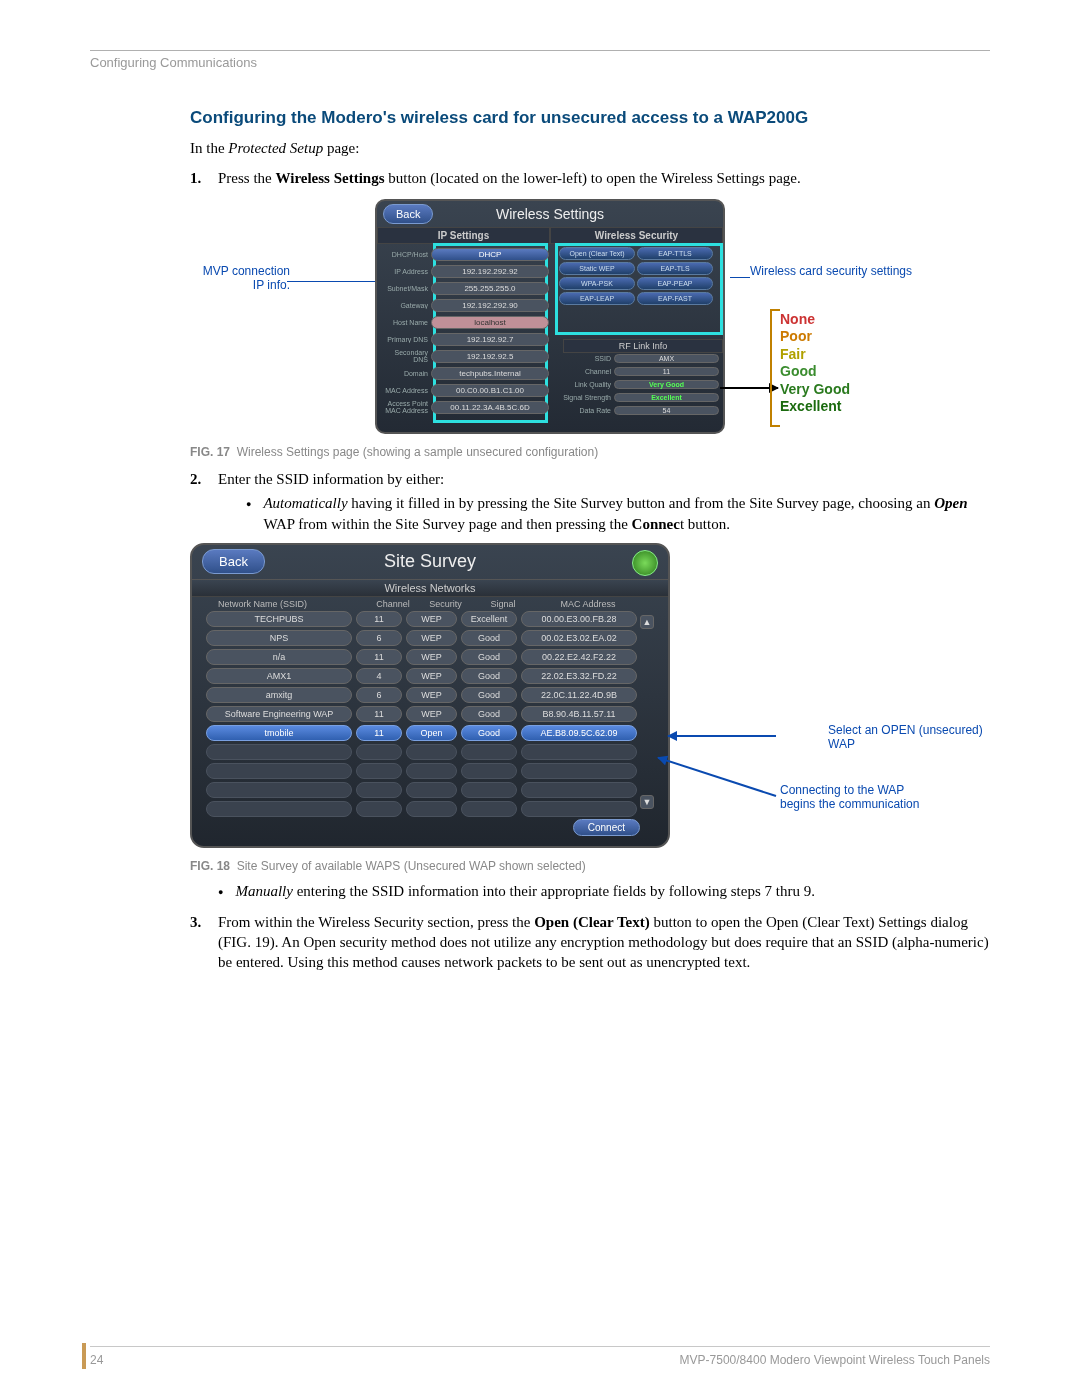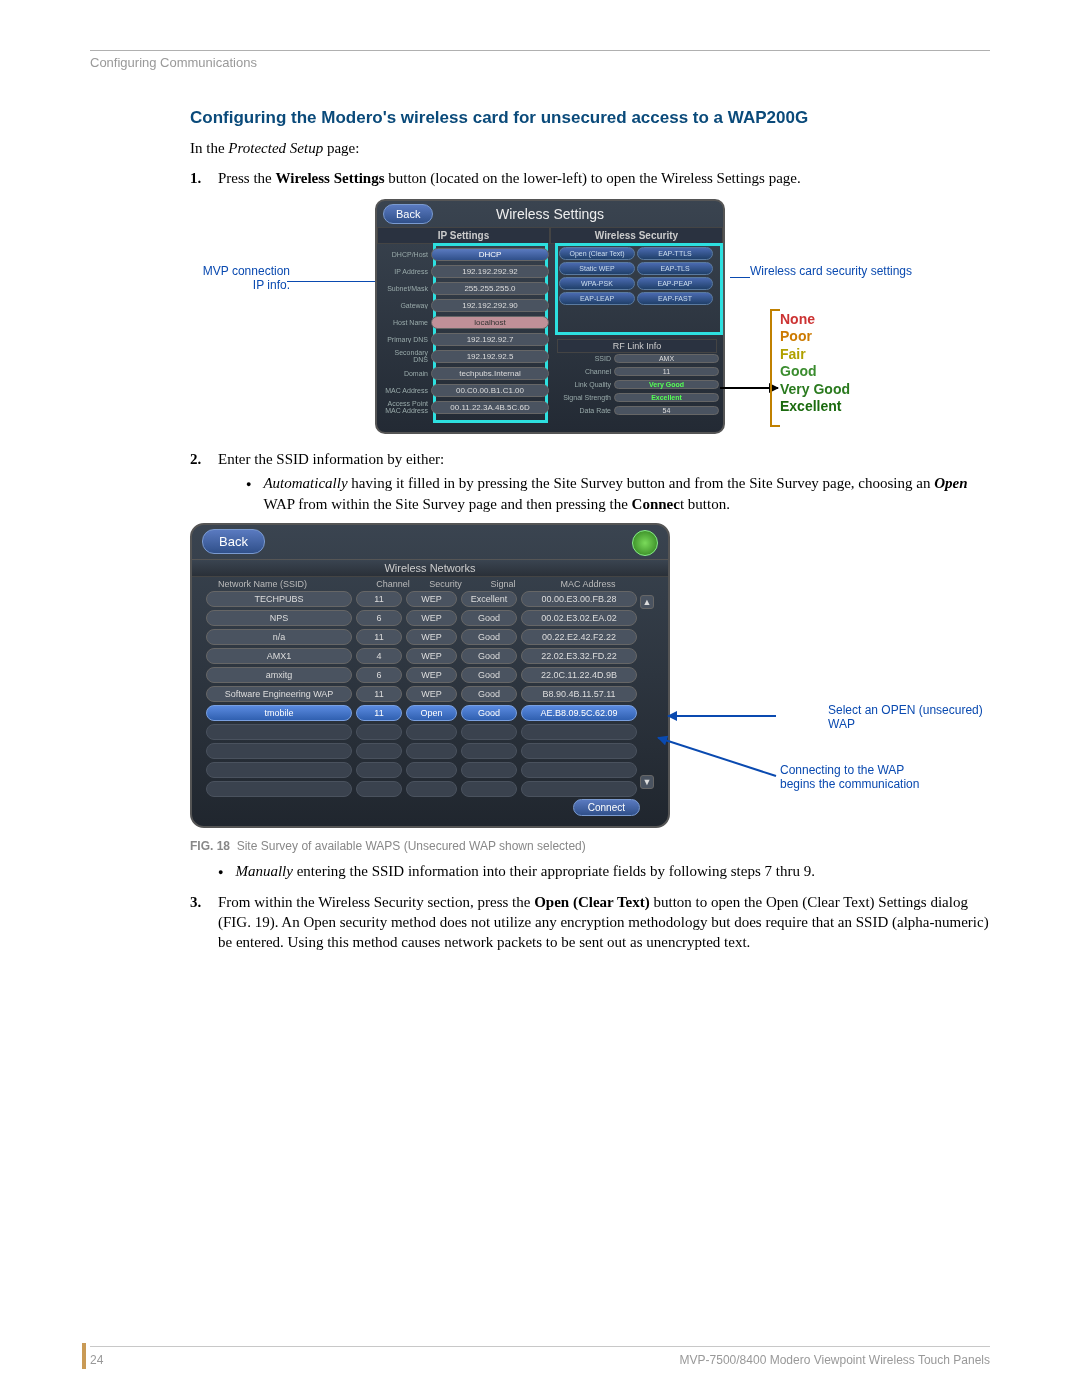--- a/index.html
+++ b/index.html
@@ -70,21 +70,21 @@
   .ip-rows { position:absolute; left:6px; top:46px; width:166px; font-size:8px; }
   .ip-row { display:flex; align-items:center; margin-bottom:2px; height:15px;}
   .ip-label { width:48px; color:#9aa; font-size:7px; text-align:right; padding-right:3px; overflow:hidden;}
   .pill { flex:1; background:#4a5360; border-radius:8px; text-align:center; color:#ddd; font-size:8px; padding:1px 0; border:1px solid #666;}
   .pill.blue { background:linear-gradient(#5a7ac0,#30508a); color:#fff;}
   .pill.pink { background:#c09098; color:#333;}
 
   .sec-btns { position:absolute; left:182px; top:46px; width:160px; display:flex; flex-wrap:wrap; gap:2px;}
   .sec-btns .sbtn { width:76px; background:linear-gradient(#4a6ab0,#20406a); border-radius:8px; font-size:7px; color:#cde; text-align:center; padding:2px 0; border:1px solid #5a7aa0;}
 
-  .rf-head { position:absolute; left:180px; top:138px; width:160px; font-size:9px; color:#ccc; background:#2a3240; text-align:center; padding:1px 0; border:1px solid #444;}
+  .rf-head { position:absolute; left:186px; top:138px; width:160px; font-size:9px; color:#ccc; background:#2a3240; text-align:center; padding:1px 0; border:1px solid #444;}
   .rf-rows { position:absolute; left:182px; top:152px; width:160px; font-size:7px;}
   .rf-row { display:flex; margin-bottom:1px; height:12px; align-items:center;}
   .rf-label{ width:55px; color:#9aa; text-align:right; padding-right:3px;}
   .rf-val { flex:1; background:#4a5360; border-radius:7px; text-align:center; color:#ddd; font-size:7px; border:1px solid #666;}
   .rf-val.green { color:#5f5; font-weight:bold;}
 
   
   .arrow17 { position:absolute; left:530px; top:188px; width:58px; height:2px; background:#000;}
   .arrow17::after{content:"";position:absolute;right:-1px;top:-4px;border-left:10px solid #000;border-top:5px solid transparent;border-bottom:5px solid transparent;}
   .bracket17 { position:absolute; left:580px; top:110px; width:10px; height:118px; border-left:2px solid #c08000; border-top:2px solid #c08000; border-bottom:2px solid #c08000;}
@@ -246,39 +246,43 @@
     <div class="quality-scale">
       <div class="q-none">None</div>
       <div class="q-poor">Poor</div>
       <div class="q-fair">Fair</div>
       <div class="q-good">Good</div>
       <div class="q-vgood">Very Good</div>
       <div class="q-exc">Excellent</div>
     </div>
   </div>
 
+  <div class="fig-caption">
+    <strong>FIG. 17</strong>&nbsp;&nbsp;<span>Wireless Settings page (showing a sample unsecured configuration)</span>
+  </div>
 
   <ol class="steps" style="margin-top:10px">
     <li>
       <span class="num">2.</span>
       <span class="txt">
         <span>Enter the SSID information by either:</span>
         <ul class="bullets">
           <li>
               <span><em>Automatically</em><span> having it filled in by pressing the Site Survey button and from the Site Survey page, choosing an </span><strong><em>Open</em></strong><span> WAP from within the Site Survey page and then pressing the </span><strong>Connec</strong><span>t button.</span></span>
             </li>
         </ul>
       </span>
     </li>
   </ol>
 
   <div class="fig18-wrap">
     <div class="panel2">
       <div class="panel-head">
         <span class="back-btn">Back</span>
+        <span class="panel-title">Site Survey</span>
         <span class="home-circle"></span>
       </div>
       <div class="net-head">Wireless Networks</div>
       <div class="table-head">
         <span class="th-ssid">Network Name (SSID)</span>
         <span class="th-ch">Channel</span>
         <span class="th-sec">Security</span>
         <span class="th-sig">Signal</span>
         <span class="th-mac">MAC Address</span>
       </div>

